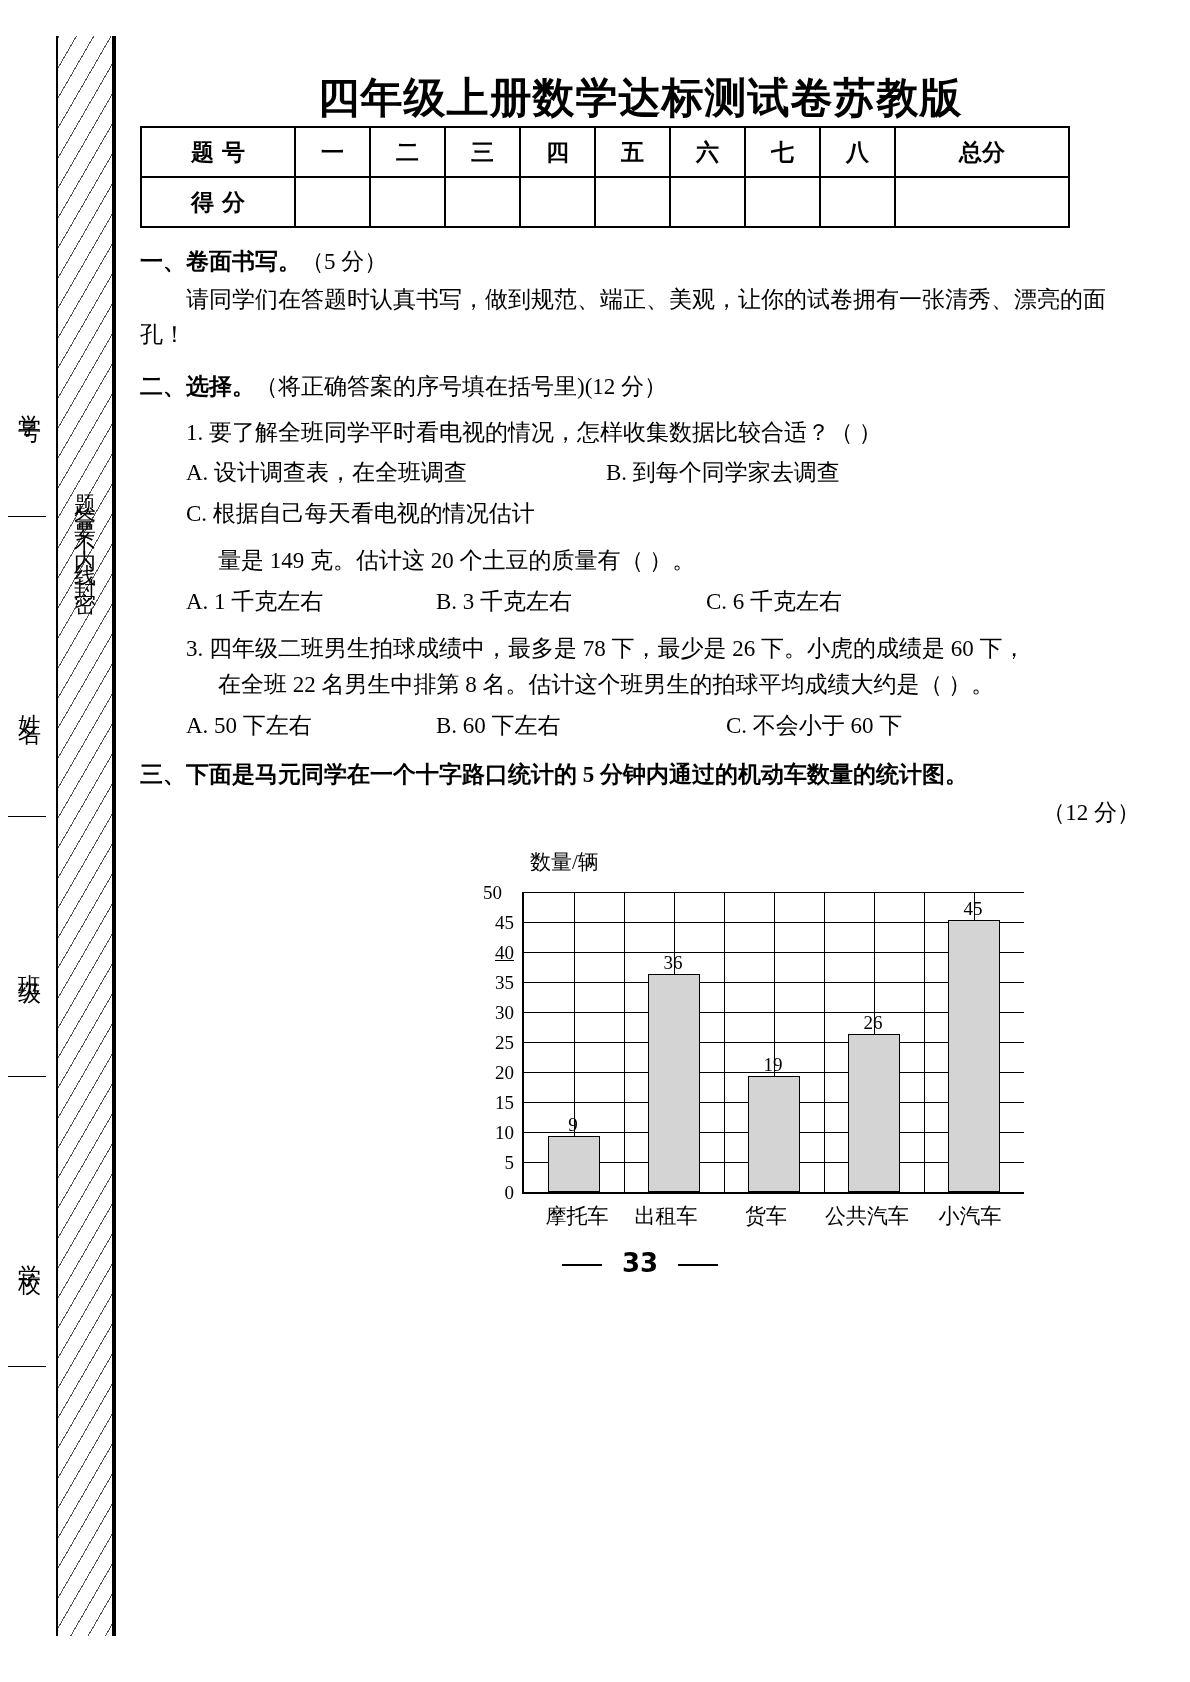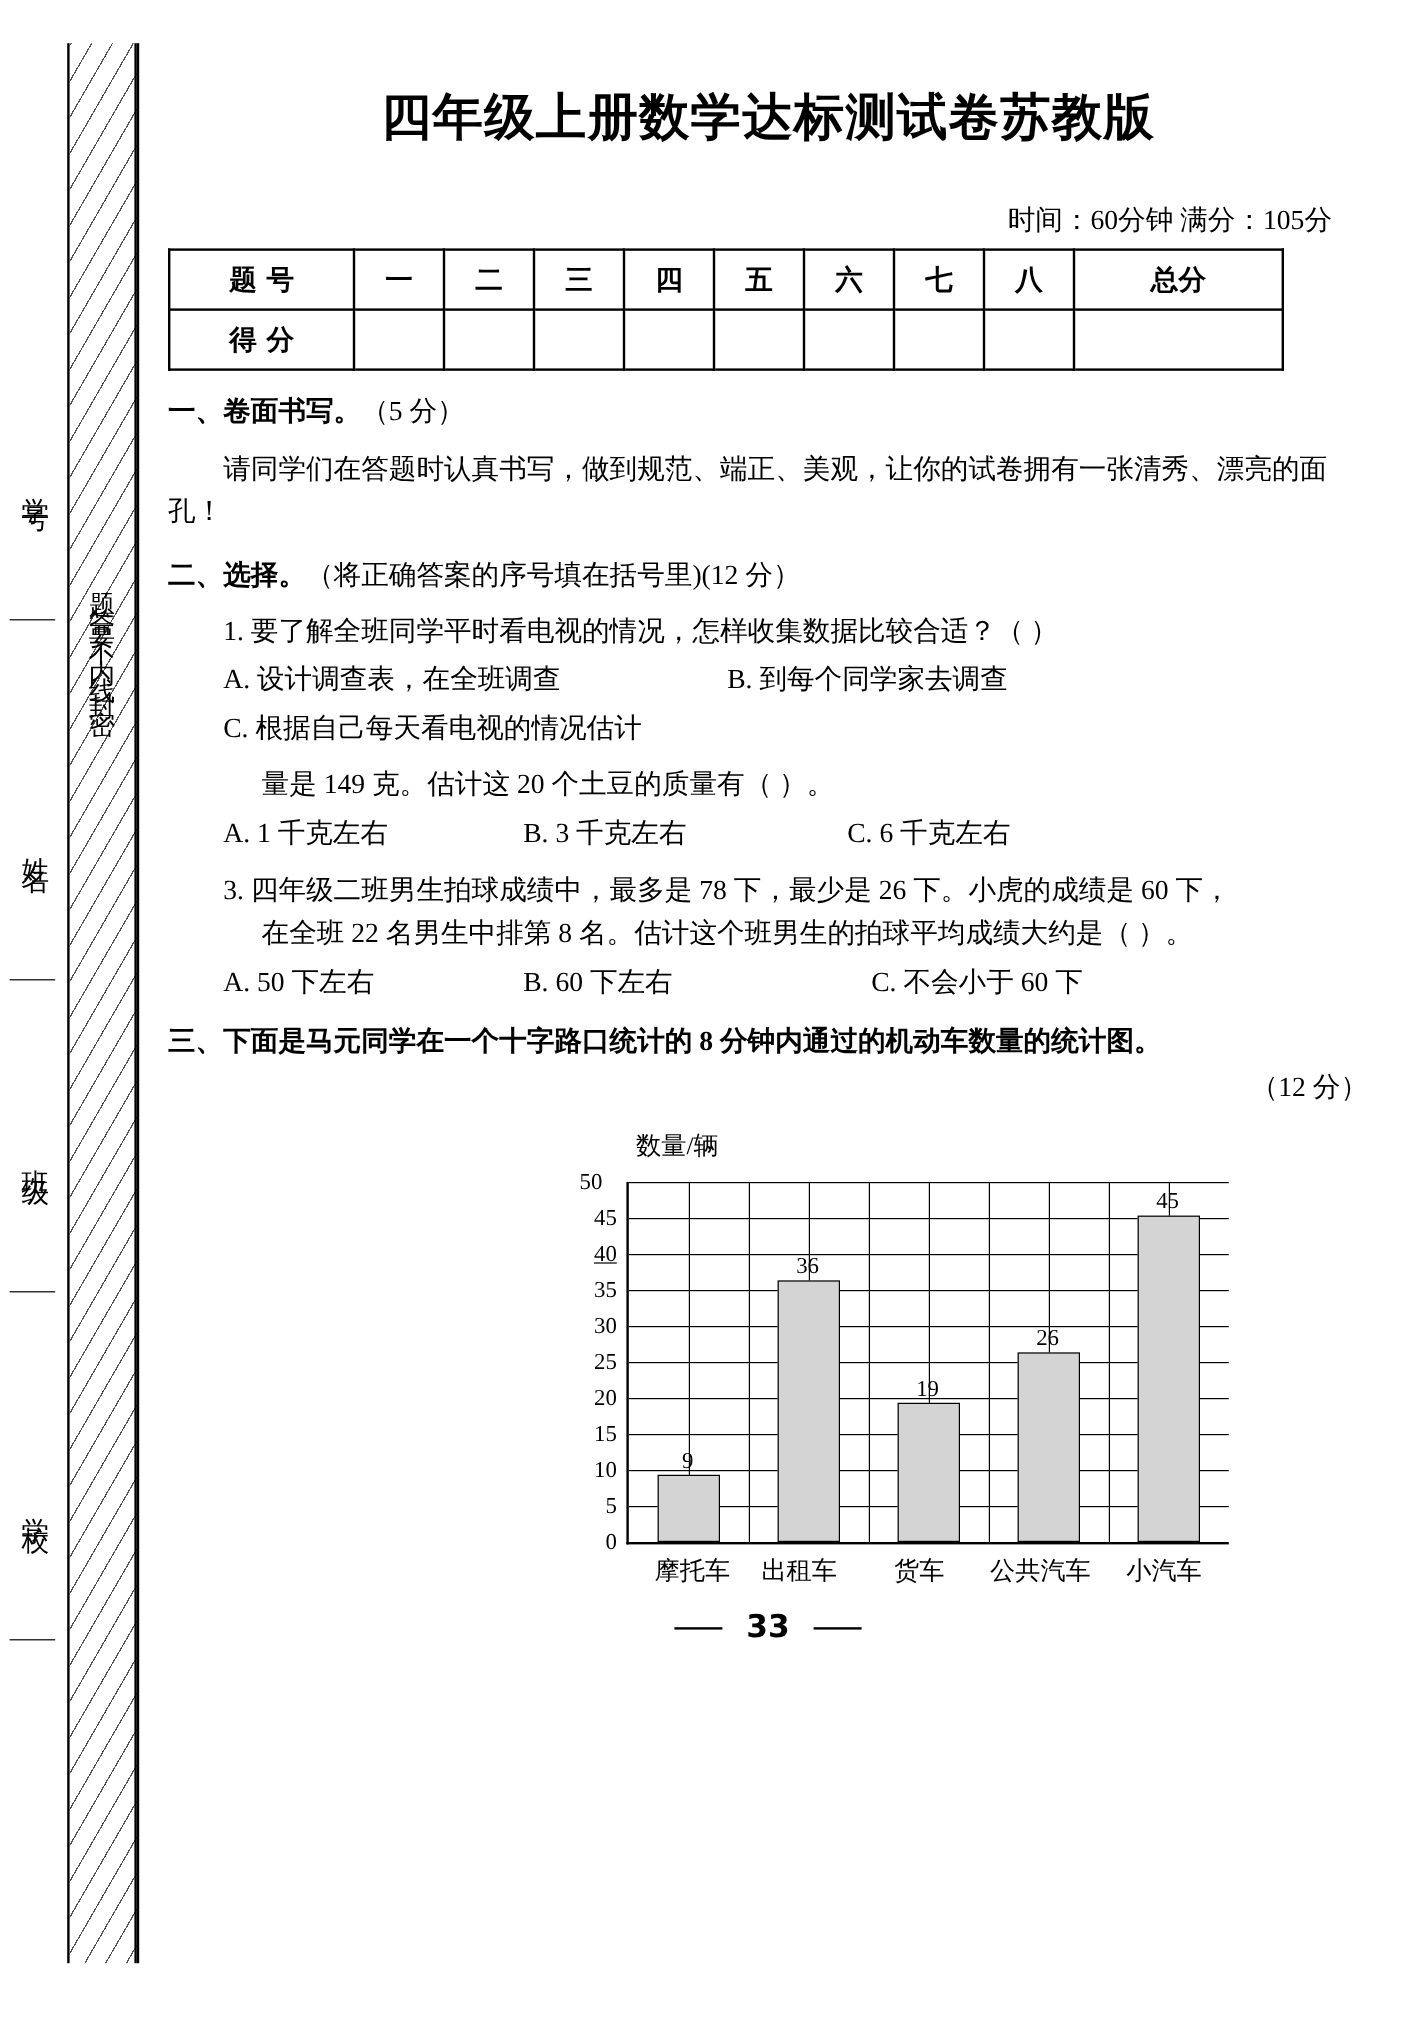--- a/index.html
+++ b/index.html
@@ -132,21 +132,20 @@
 </div>
 
 <div class="strip-inner">
   <div class="vtext2" style="top:440px;height:720px;">题答要不内线封密</div>
 </div>
 
 <div class="content">
 
   <h1 class="title">四年级上册数学达标测试卷苏教版</h1>
 
-  <div class="timeline">时间：60分钟 满分：105分</div>
 
   <table class="scoretable">
     <tbody>
         <tr>
       <td style="width:150px">题 号</td>
       <td>一</td>
       <td>二</td>
       <td>三</td>
       <td>四</td>
       <td>五</td>
@@ -166,21 +165,21 @@
       <td></td>
       <td></td>
       <td></td>
     </tr>
   </tbody>
     </table>
 
   <div class="sec">
     <b>一、卷面书写。</b><span>（5 分）</span>
   </div>
-  <div class="sec ind" style="margin-top:14px;font-family:Liberation Mono, monospace;">请同学们在答题时认真书写，做到规范、端正、美观，让你的试卷拥有一张清秀、漂亮的面孔！</div>
+  <div class="sec ind" style="margin-top:2px;">请同学们在答题时认真书写，做到规范、端正、美观，让你的试卷拥有一张清秀、漂亮的面孔！</div>
 
   <div class="sec">
     <b>二、选择。</b><span>（将正确答案的序号填在括号里)(12 分）</span>
   </div>
 
   <div class="q">
     <div class="q-body"><span>1.</span> <span>要了解全班同学平时看电视的情况，怎样收集数据比较合适？（        ）</span></div>
     <div class="opts" style="margin-top:4px;">
       <span style="width:420px">A. 设计调查表，在全班调查</span>
       <span>B. 到每个同学家去调查</span>
@@ -203,21 +202,21 @@
     <div class="q-body"><span>3.</span> <span>四年级二班男生拍球成绩中，最多是 78 下，最少是 26 下。小虎的成绩是 60 下，</span></div>
     <div class="q-body" style="padding-left:78px;"><span>在全班 22 名男生中排第 8 名。估计这个班男生的拍球平均成绩大约是（        ）。</span></div>
     <div class="opts" style="margin-top:4px;">
       <span style="width:250px">A. 50 下左右</span>
       <span style="width:290px">B. 60 下左右</span>
       <span>C. 不会小于 60 下</span>
     </div>
   </div>
 
   <div class="sec" style="margin-top:12px;">
-    <b>三、下面是马元同学在一个十字路口统计的 8 分钟内通过的机动车数量的统计图。</b>
+    <b>三、下面是马元同学在一个十字路口统计的 5 分钟内通过的机动车数量的统计图。</b>
   </div>
   <div class="note-right">（12 分）</div>
 
   <div class="chartwrap">
     <div class="axis-label" style="left:390px;top:6px;font-size:21px;">数量/辆</div>
     <div class="chart">
 
       <div class="ytick" style="left:60px;top:316px;">0</div>
       <div class="ytick" style="left:60px;top:286px;">5</div>
       <div class="ytick" style="left:60px;top:256px;">10</div>

